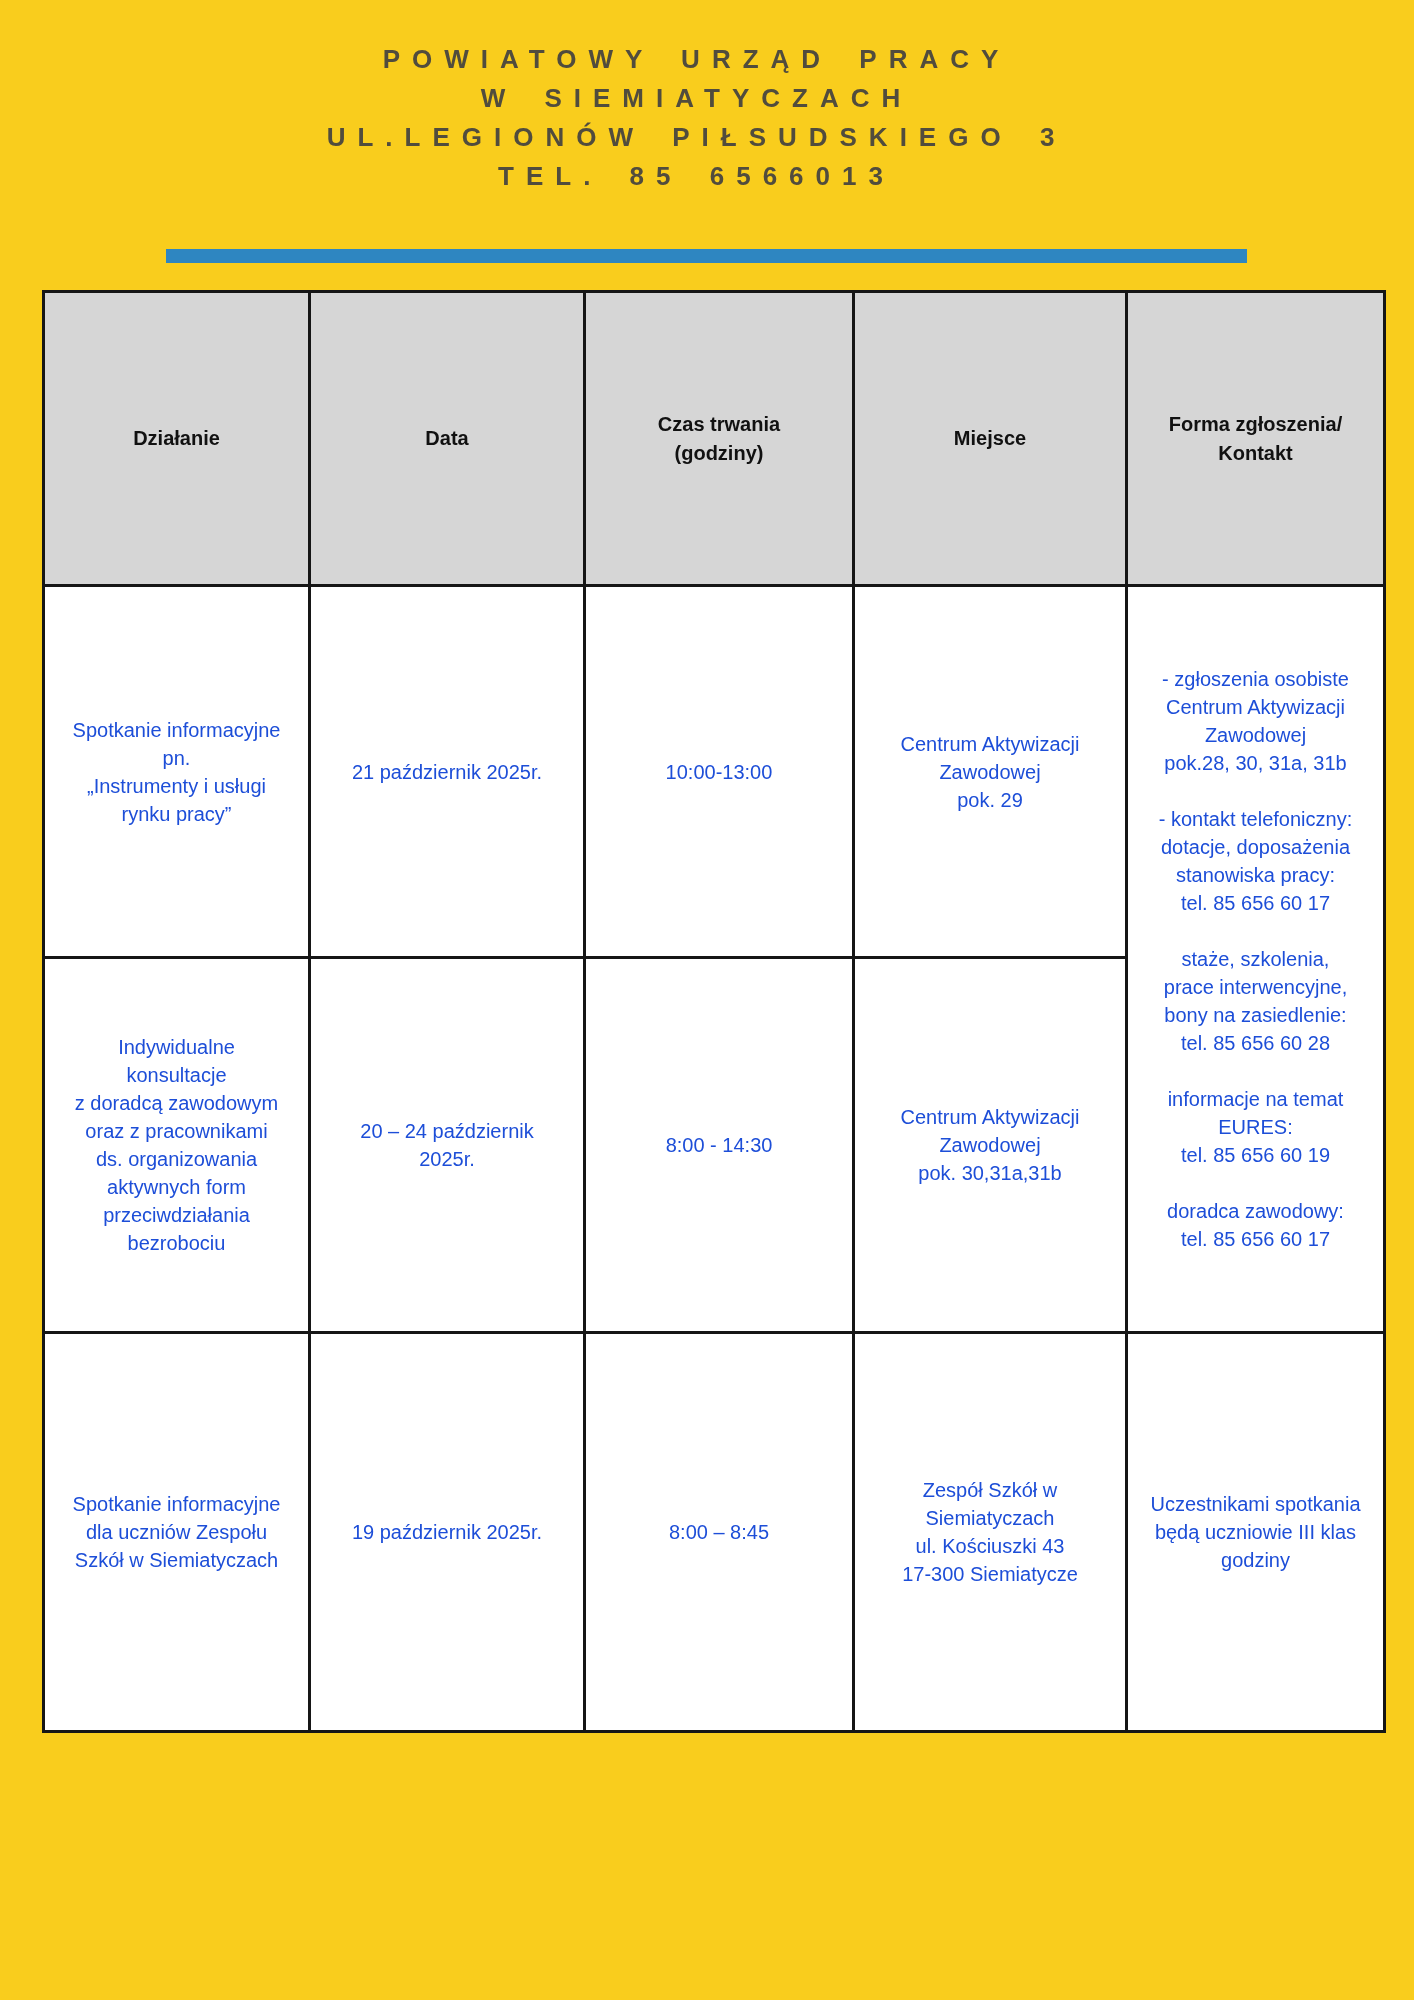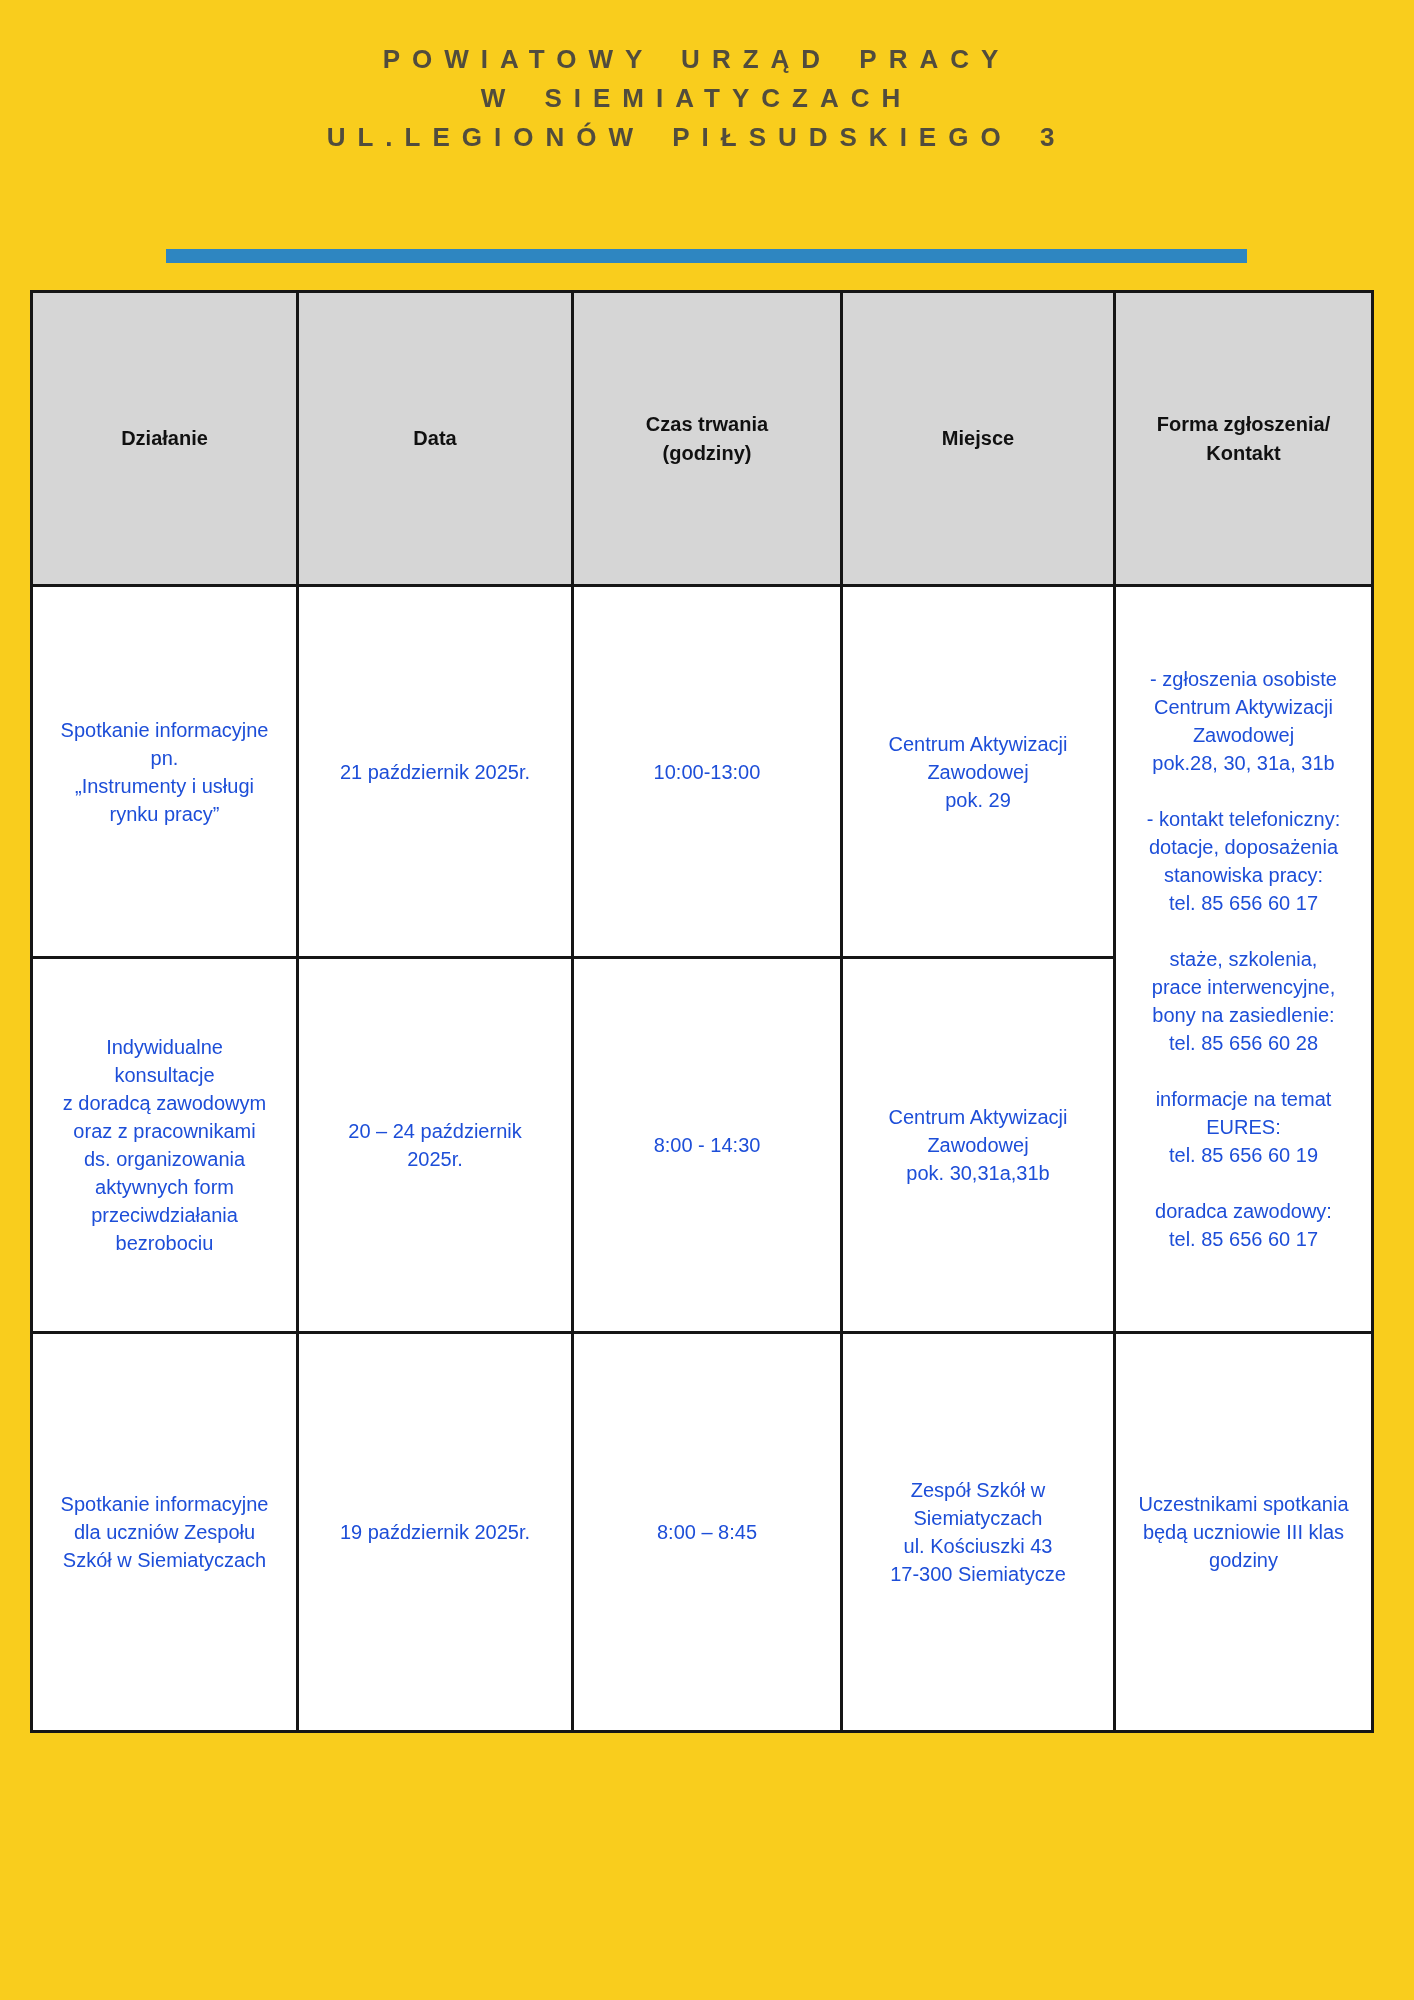--- a/index.html
+++ b/index.html
@@ -35,21 +35,21 @@
     left: 166px;
     width: 1081px;
     height: 14px;
     background: #2E86C1;
   }
 
   
   table.schedule {
     position: absolute;
     top: 290px;
-    left: 30px;
+    left: 42px;
     width: 1341px;
     border-collapse: collapse;
     table-layout: fixed;
     border-radius: 20px;
   }
   .schedule th, .schedule td {
     border: 3px solid #161616;
     text-align: center;
     vertical-align: middle;
     white-space: pre-line;
@@ -75,20 +75,21 @@
   tr.r2  { height: 375px; }
   tr.r3  { height: 399px; }
 </style>
 </head>
 <body>
 
 <div class="header">
   <div>POWIATOWY URZĄD PRACY</div>
   <div>W SIEMIATYCZACH</div>
   <div>UL.LEGIONÓW PIŁSUDSKIEGO 3</div>
+  <div>TEL. 85 6566013</div>
 </div>
 
 <div class="divider"></div>
 
 <table class="schedule">
   <colgroup>
     <col style="width:266px">
     <col style="width:275px">
     <col style="width:269px">
     <col style="width:273px">

